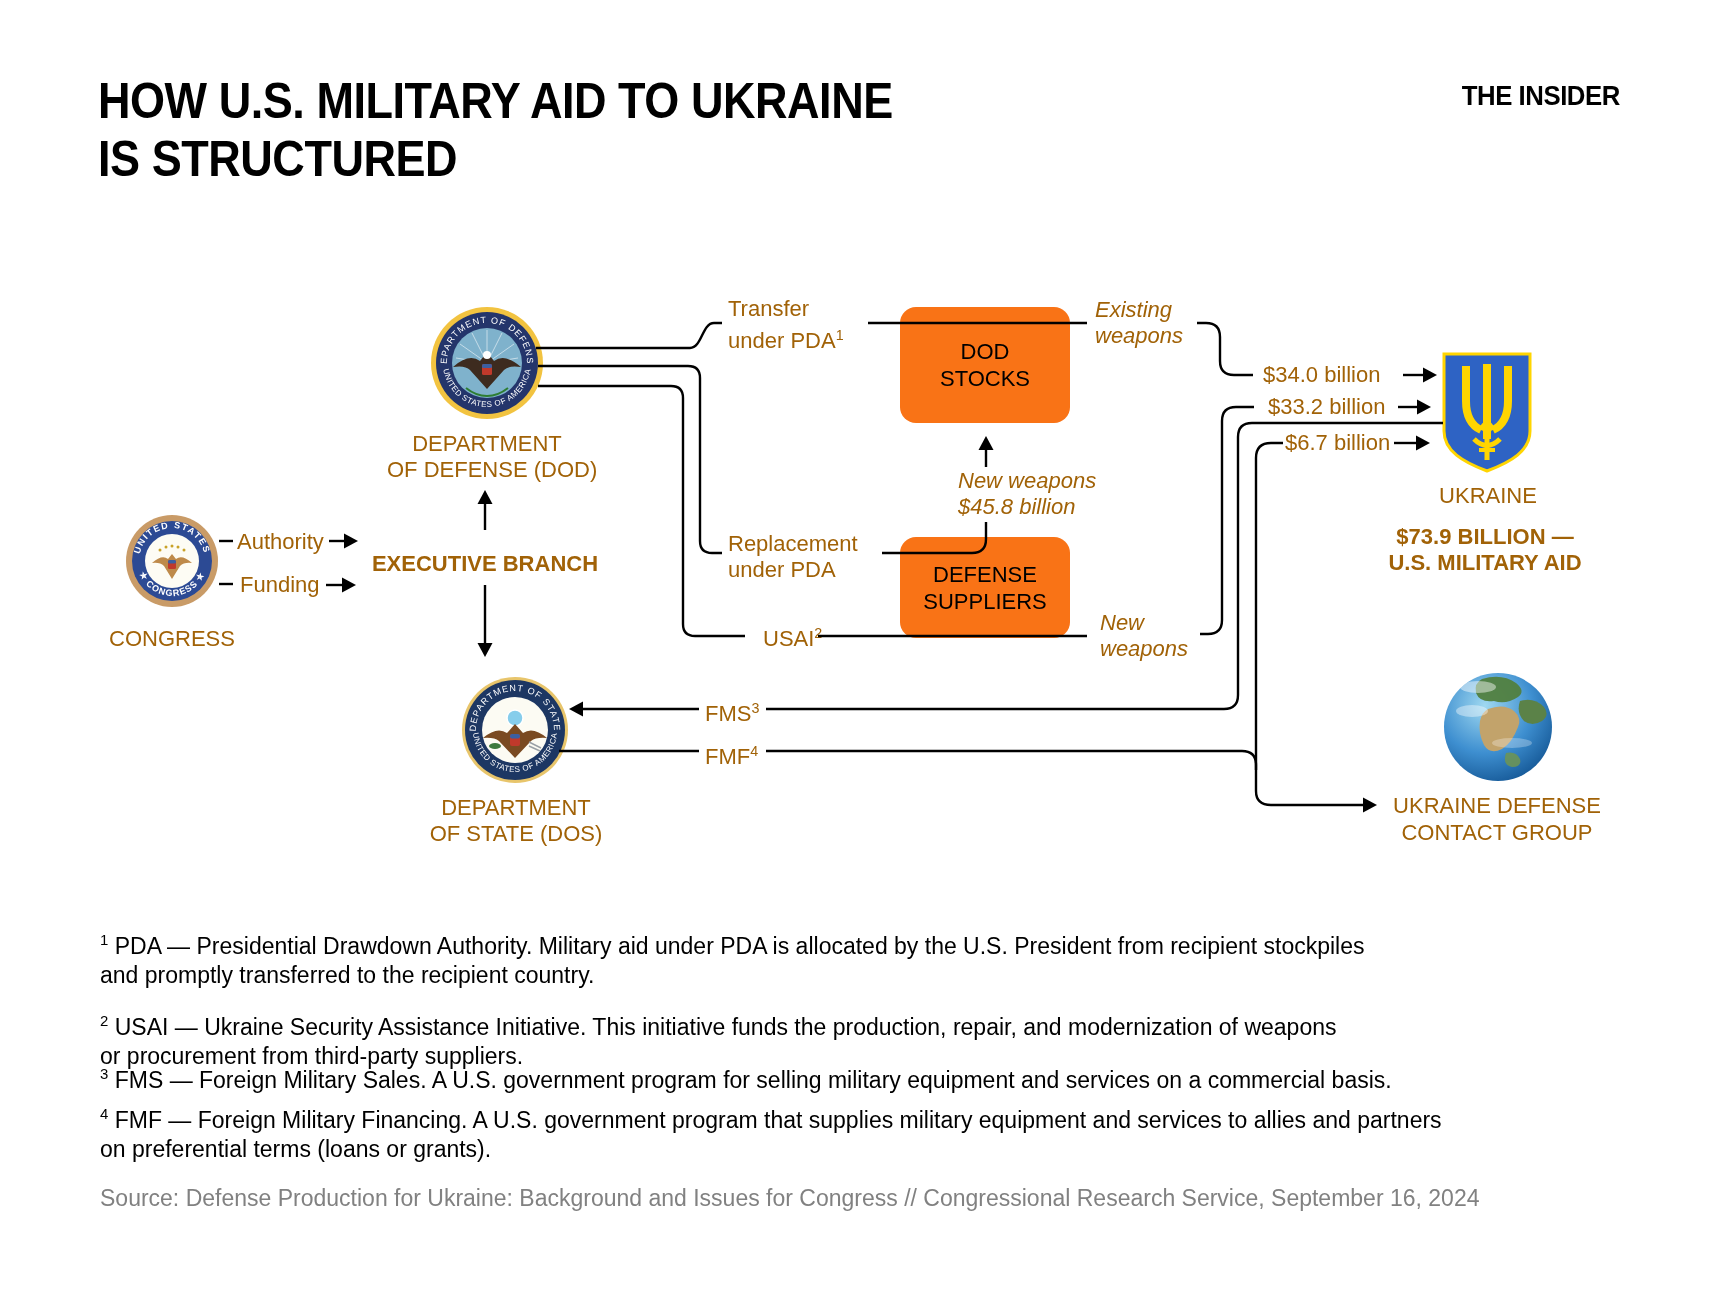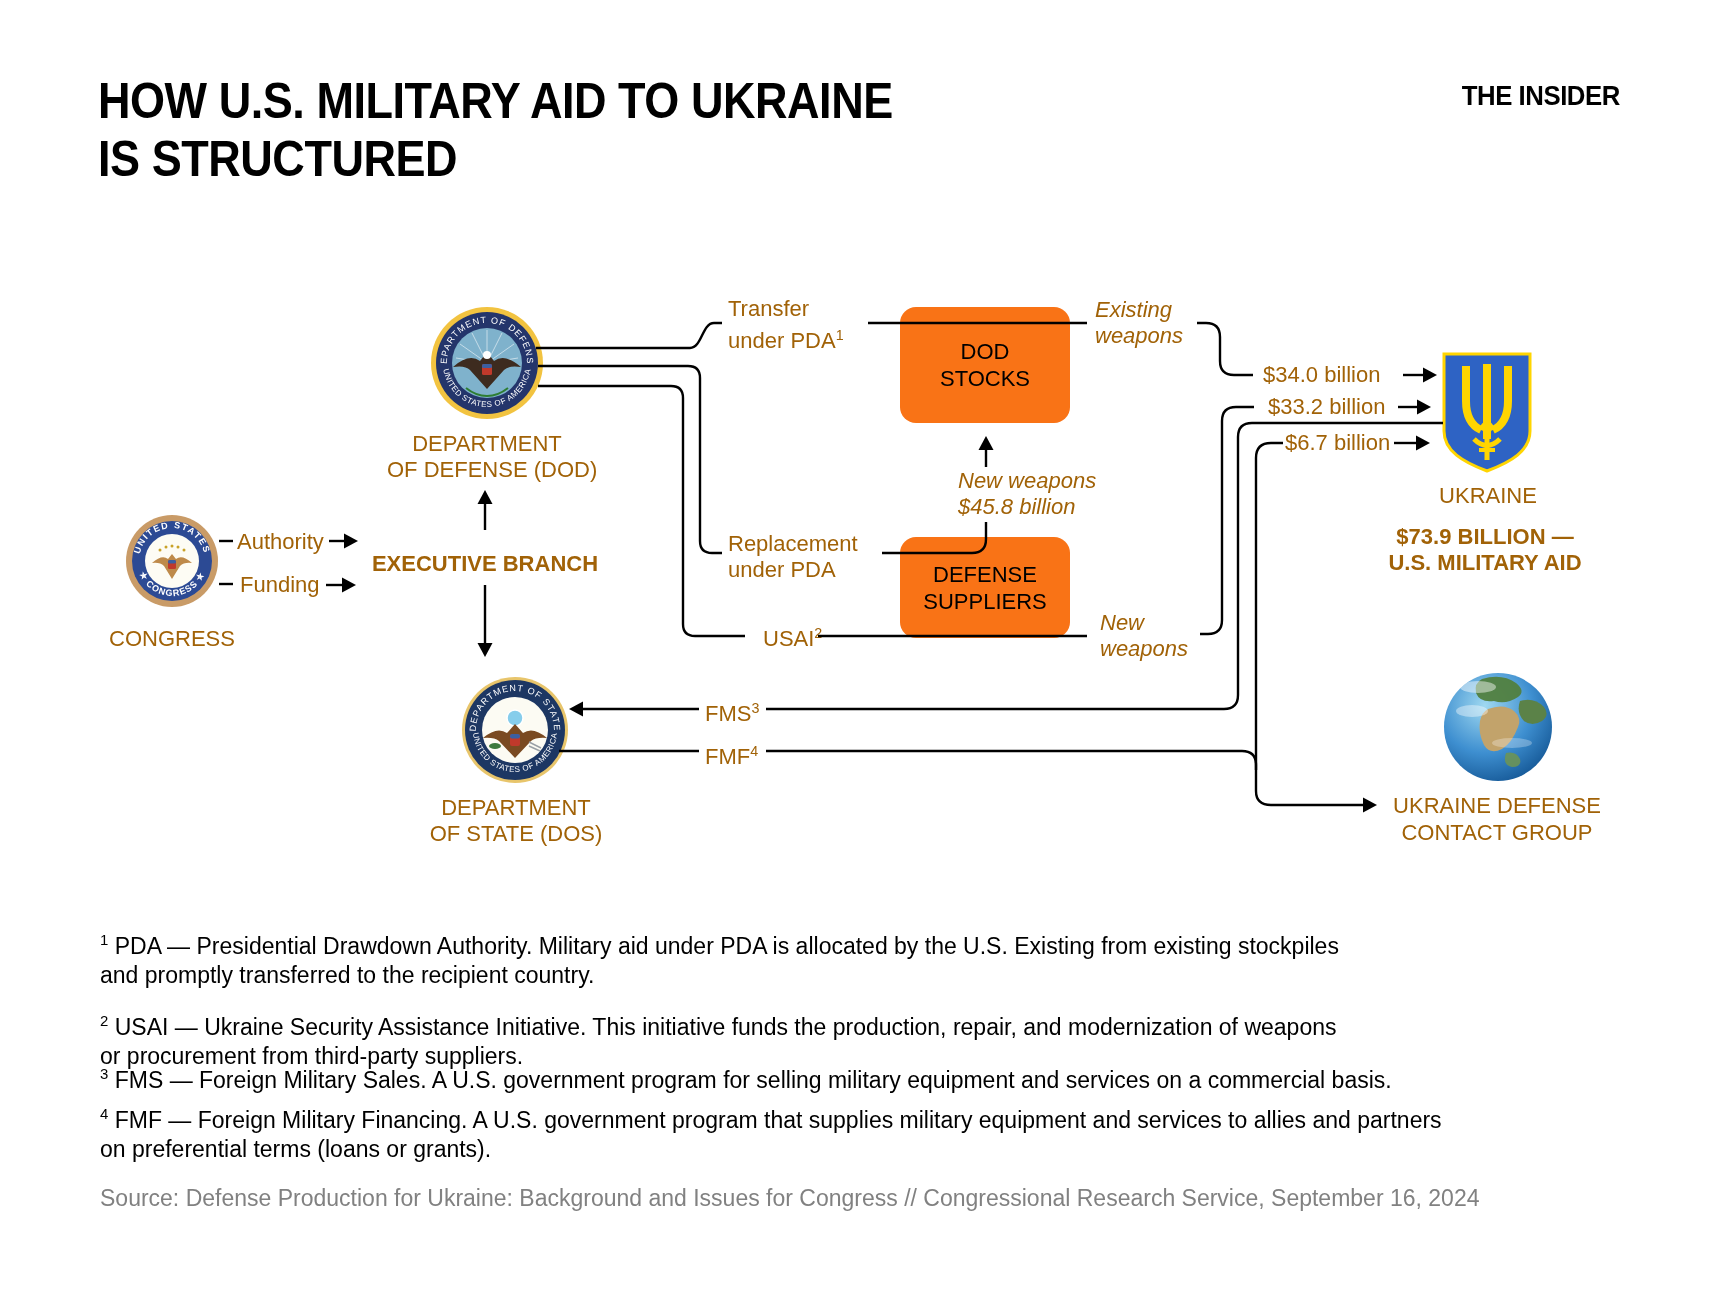--- a/index.html
+++ b/index.html
@@ -267,21 +267,21 @@
   <div class="lbl b ctr" style="left:1345px;top:524px;width:280px;">
     <div>$73.9 BILLION —</div>
     <div>U.S. MILITARY AID</div>
   </div>
   <div class="lbl ctr" style="left:1377px;top:792px;width:240px;line-height:27px;">
     <div>UKRAINE DEFENSE</div>
     <div>CONTACT GROUP</div>
   </div>
 
   <div class="fnote" style="top:925px;">
-    <sup>1</sup> <span>PDA — Presidential Drawdown Authority. Military aid under PDA is allocated by the U.S. Existing from existing stockpiles</span><br>
+    <sup>1</sup> <span>PDA — Presidential Drawdown Authority. Military aid under PDA is allocated by the U.S. President from recipient stockpiles</span><br>
     <span>and promptly transferred to the recipient country.</span>
   </div>
   <div class="fnote" style="top:992px;margin-top:14px;">
     <sup>2</sup> <span>USAI — Ukraine Security Assistance Initiative. This initiative funds the production, repair, and modernization of weapons</span><br>
     <span>or procurement from third-party suppliers.</span>
   </div>
   <div class="fnote" style="top:1059px;">
     <sup>3</sup> <span>FMS — Foreign Military Sales. A U.S. government program for selling military equipment and services on a commercial basis.</span>
   </div>
   <div class="fnote" style="top:1099px;">

